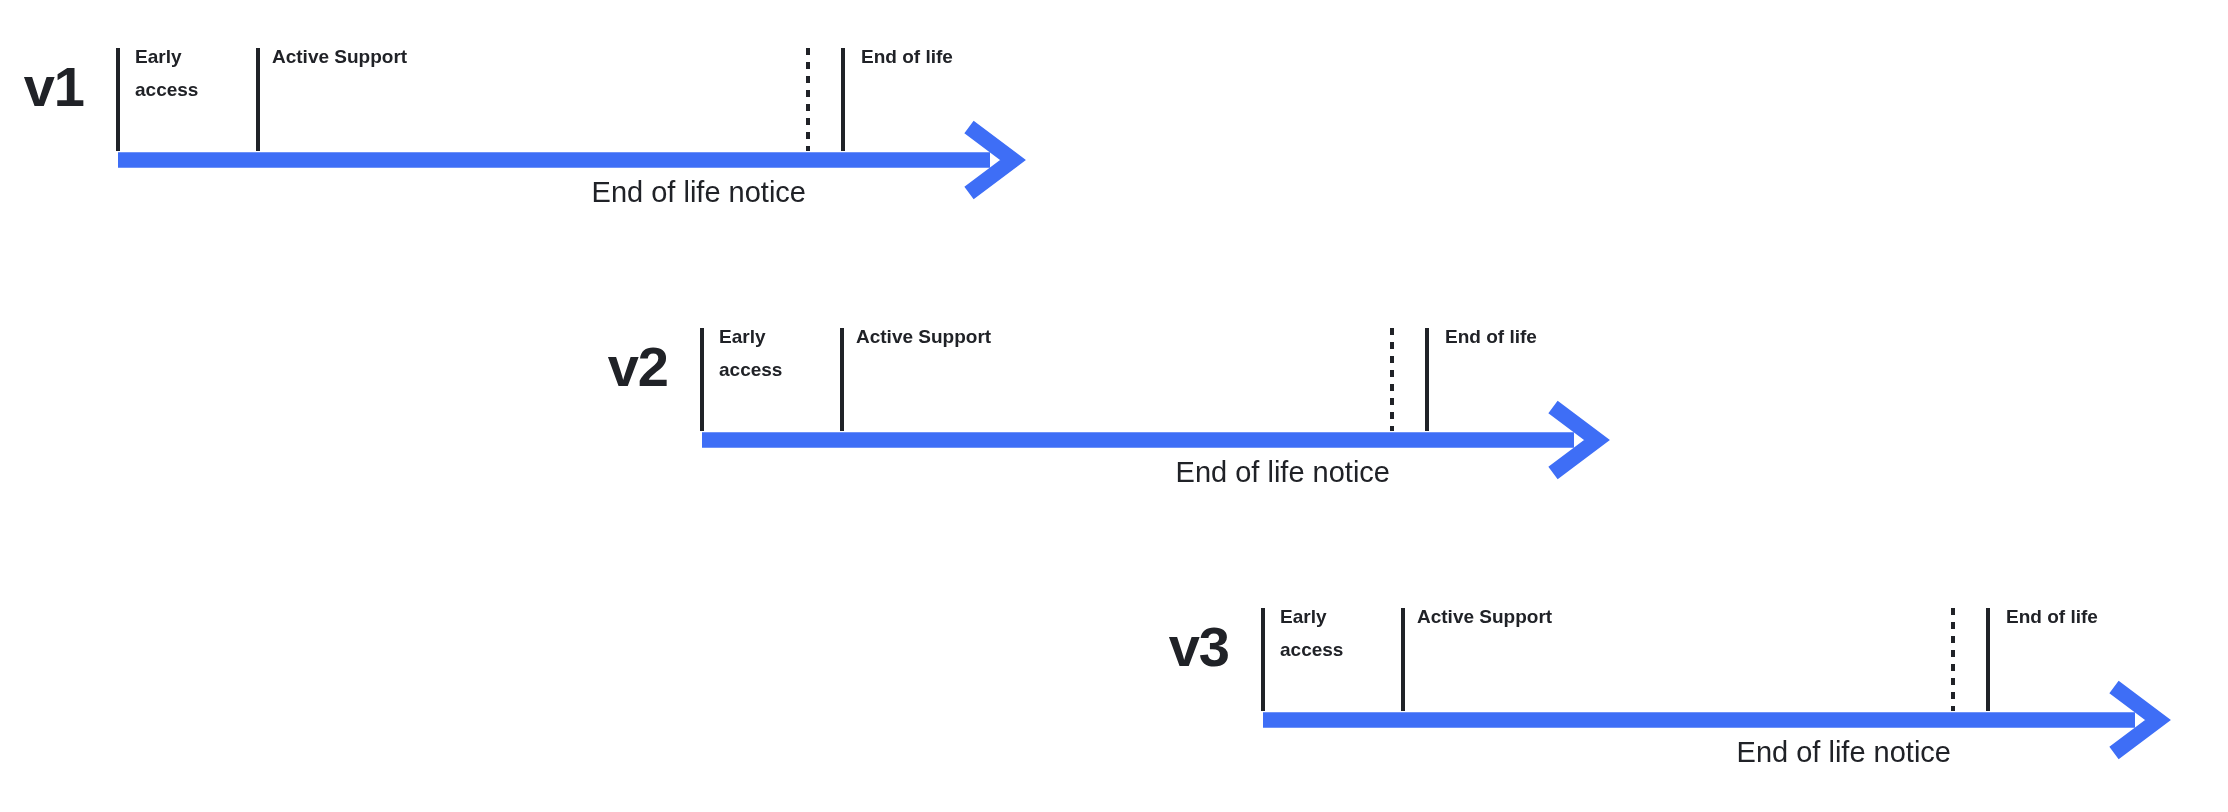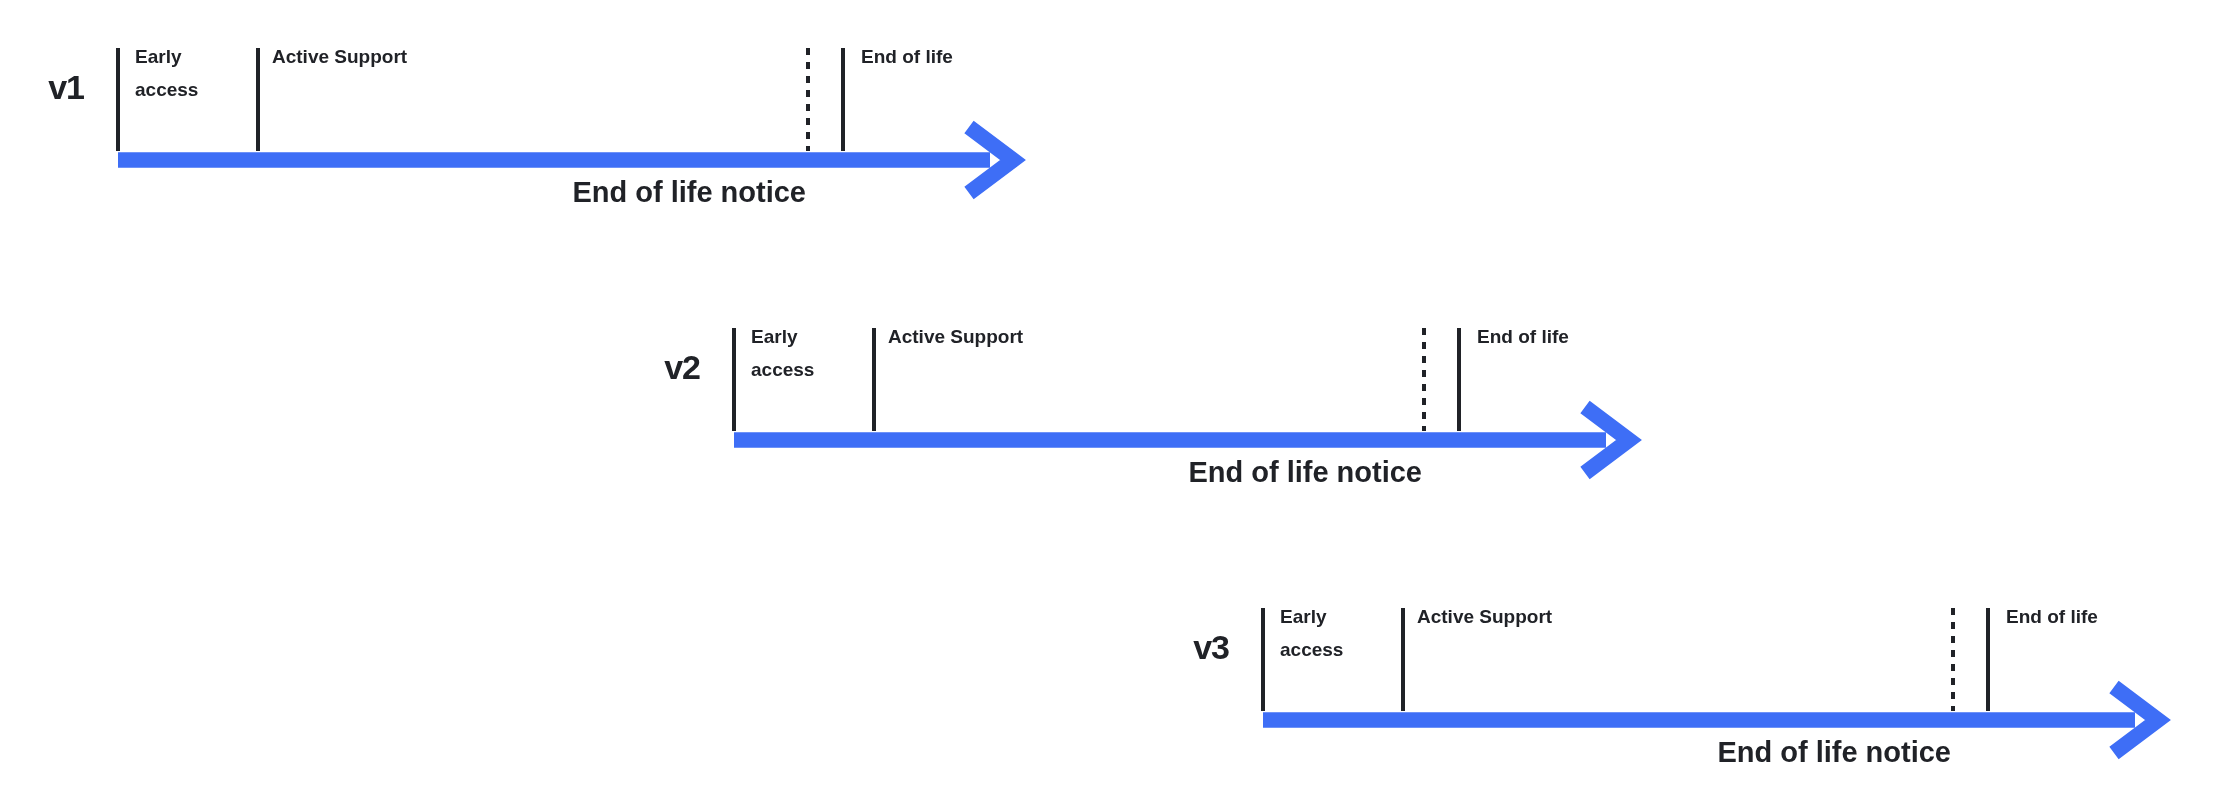--- a/index.html
+++ b/index.html
@@ -21,30 +21,30 @@
     color: var(--ink);
   }
 
   
   .timeline {
     position: absolute;
     width: 1040px;
     height: 235px;
   }
   .row-1 { left: 0px;    top: 0px;   }
-  .row-2 { left: 616px;  top: 280px; }
+  .row-2 { left: 584px;  top: 280px; }
   .row-3 { left: 1145px; top: 560px; }
 
   .vlabel {
     position: absolute;
     left: 0;
     top: 61px;
     width: 84px;
     text-align: right;
-    font-size: 34px;
+    font-size: 56px;
     font-weight: 700;
     line-height: 52px;
     letter-spacing: -1px;
   }
 
   .tick {
     position: absolute;
     top: 48px;
     width: 4px;
     height: 103px;
@@ -79,21 +79,21 @@
   .p-active { left: 272px; }
   .p-eol    { left: 861px; }
 
   .notice {
     position: absolute;
     top: 176px;
     left: 536px;
     width: 270px;
     text-align: right;
     font-size: 29px;
-    font-weight: 700;
+    font-weight: 400;
     line-height: 33px;
   }
 
   .arrow {
     position: absolute;
     left: 116px;
     top: 116px;
     overflow: visible;
   }
   .arrow .shaft, .arrow .head {

